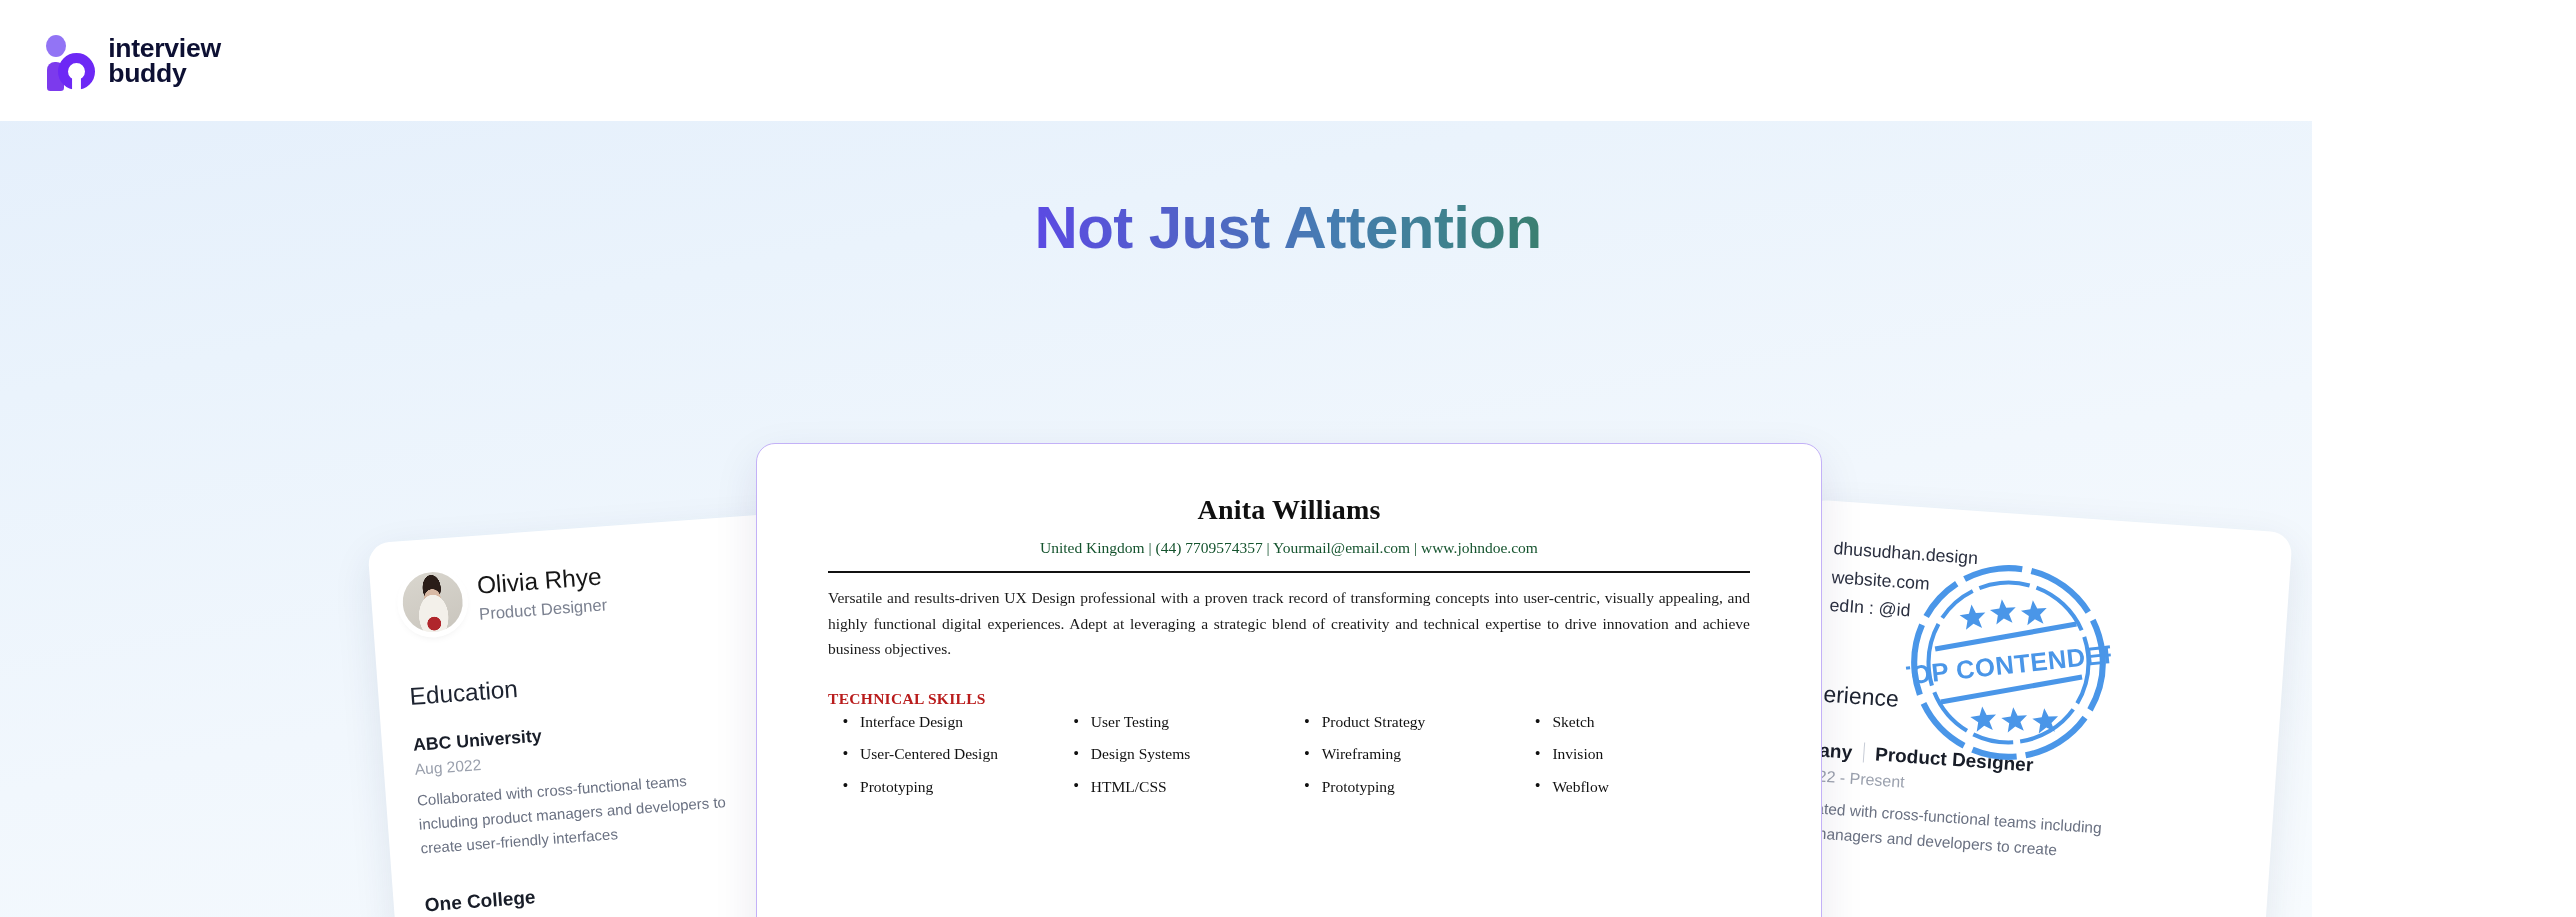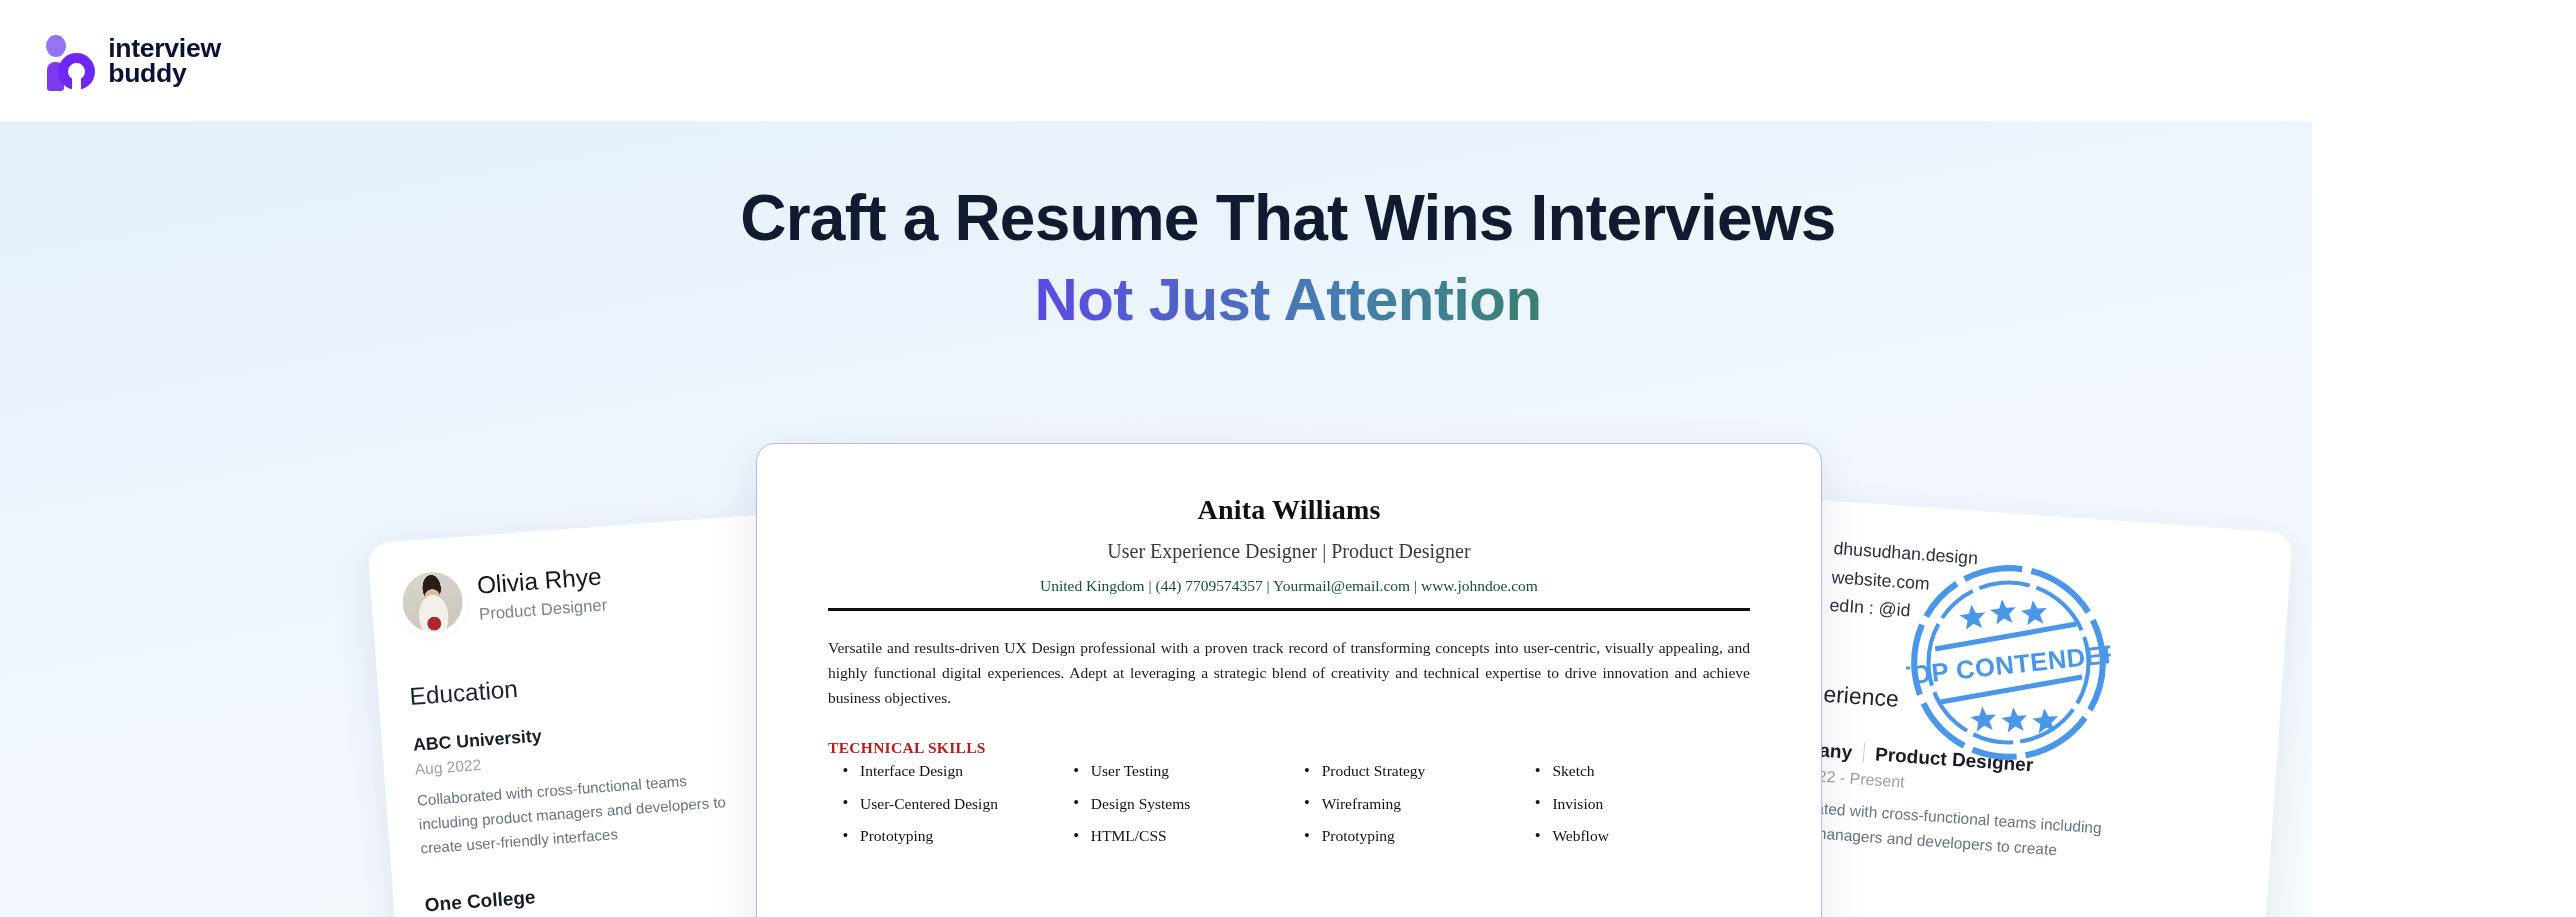--- a/index.html
+++ b/index.html
@@ -308,21 +308,21 @@
   }
   .cv-rule {
     height: 2.8px;
     background: #111111;
     margin-top: 13.3px;
   }
   .cv-summary {
     font-size: 15.5px;
     color: #1a1a1a;
     line-height: 1.62;
-    margin-top: 24px;
+    margin-top: 12px;
     text-align: justify;
   }
   .cv-skills-head {
     font-size: 15.5px;
     font-weight: 700;
     color: #b91c1c;
     letter-spacing: 0.3px;
     margin-top: 29px;
   }
   .cv-skills {
@@ -361,21 +361,20 @@
         <div class="logo-bowl"></div>
       </div>
       <div class="logo-text">
         <span class="logo-line">interview</span>
         <span class="logo-line">buddy</span>
       </div>
     </div>
   </header>
 
   <div class="headline">
-    <h1 class="headline-main">Craft a Resume That Wins Interviews</h1>
     <div><span class="headline-sub">Not Just Attention</span></div>
   </div>
 
   <div class="cards">
 
     <div class="side-card card-left">
       <div class="profile-row">
         <div class="avatar"></div>
         <div>
           <div class="profile-name">Olivia Rhye</div>
@@ -428,21 +427,20 @@
           <polygon points="130,148 133.4,156.6 142.6,157.1 135.5,163 137.9,171.9 130,166.8 122.1,171.9 124.5,163 117.4,157.1 126.6,156.6"></polygon>
         </g>
         <rect x="30" y="72" width="140" height="5" fill="#4a96e8" transform="rotate(-4 100 74)"></rect>
         <rect x="30" y="124" width="140" height="5" fill="#4a96e8" transform="rotate(-4 100 126)"></rect>
         <text x="100" y="111" text-anchor="middle" font-family="Liberation Sans, sans-serif" font-size="25" font-weight="700" fill="#4a96e8" letter-spacing="0.5">TOP CONTENDER</text>
       </svg>
     </div>
 
     <div class="center-card">
       <div class="cv-name">Anita Williams</div>
-      <div class="cv-role">User Experience Designer | Product Designer</div>
       <div class="cv-contact">United Kingdom | (44) 7709574357 | Yourmail@email.com | www.johndoe.com</div>
       <div class="cv-rule"></div>
       <div class="cv-summary">Versatile and results-driven UX Design professional with a proven track record of transforming concepts into user-centric, visually appealing, and highly functional digital experiences. Adept at leveraging a strategic blend of creativity and technical expertise to drive innovation and achieve business objectives.</div>
       <div class="cv-skills-head">TECHNICAL SKILLS</div>
       <div class="cv-skills">
         <div class="cv-skill">Interface Design</div>
         <div class="cv-skill">User Testing</div>
         <div class="cv-skill">Product Strategy</div>
         <div class="cv-skill">Sketch</div>
         <div class="cv-skill">User-Centered Design</div>

